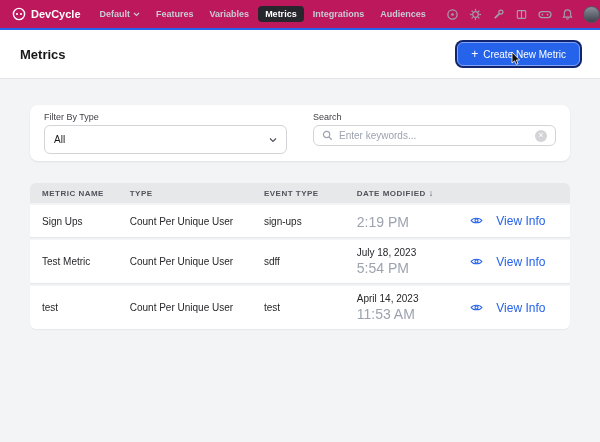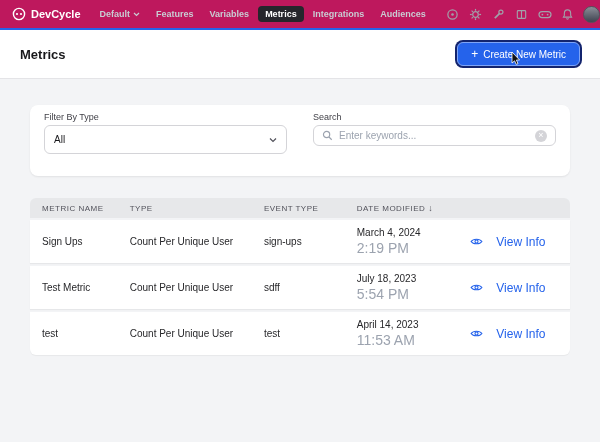--- a/index.html
+++ b/index.html
@@ -49,21 +49,21 @@
     box-shadow:0 0 0 2px #13246e; cursor:pointer;
     font-family:"Liberation Sans", sans-serif;
   }
   .btn-plus { font-size:12px; line-height:1; }
   .cursor-glyph { position:absolute; top:9px; left:44%; }
   
   .content { padding:26px 30px 0 30px; }
   .filter-card {
     background:#fff; border-radius:8px;
     box-shadow:0 1px 2px rgba(0,0,0,.08);
-    padding:7px 14px 22px; display:flex; gap:26px; margin-bottom:22px;
+    padding:7px 14px 7px; display:flex; gap:26px; margin-bottom:22px;
   }
   .field { flex:1; min-width:0; }
   .field-label { font-size:9px; color:#3f3f46; margin-bottom:3px; }
   .select {
     height:29px; border:1px solid #d4d4d8; border-radius:6px; background:#fff;
     display:flex; align-items:center; justify-content:space-between;
     padding:0 9px; font-size:10px; color:#18181b; cursor:pointer;
   }
   .search-box {
     height:21px; border:1px solid #d4d4d8; border-radius:6px; background:#fff;
@@ -80,21 +80,21 @@
     font-size:9px; line-height:1; display:flex; align-items:center; justify-content:center;
     cursor:pointer; flex:0 0 auto;
   }
   
   .thead {
     display:flex; align-items:center; background:#e7e8ea;
     border-radius:6px 6px 0 0; padding:5px 12px; margin-bottom:2px;
   }
   .th {
     font-size:8px; letter-spacing:.5px; text-transform:uppercase;
-    color:#52525b; font-weight:normal; display:flex; align-items:flex-end; gap:3px;
+    color:#52525b; font-weight:bold; display:flex; align-items:flex-end; gap:3px;
   }
   .trow {
     display:flex; align-items:center; background:#fff;
     padding:7px 12px; margin-bottom:3px; min-height:30px;
     box-shadow:0 1px 1px rgba(0,0,0,.05);
   }
   .trow:last-child { border-radius:0 0 6px 6px; }
   .col-name   { width:17%; }
   .col-type   { width:26%; }
   .col-event  { width:18%; }
@@ -259,21 +259,20 @@
         <span class="sort-icon">↓</span>
       </div>
       <div class="th col-action"></div>
     </div>
 
     <div class="trow">
       <div class="cell col-name">Sign Ups</div>
       <div class="cell col-type">Count Per Unique User</div>
       <div class="cell col-event">sign-ups</div>
       <div class="col-date">
-        <div class="date-main">March 4, 2024</div>
         <div class="date-sub">2:19 PM</div>
       </div>
       <div class="col-action">
         <span class="view-info">
           <span>
             <svg width="13" height="9" viewBox="0 0 14 10">
               <path d="M1 5 C3.2 1.6 10.8 1.6 13 5 C10.8 8.4 3.2 8.4 1 5 Z" fill="none" stroke="#2563eb" stroke-width="1.2"></path>
               <circle cx="7" cy="5" r="1.7" fill="none" stroke="#2563eb" stroke-width="1.2"></circle>
             </svg>
           </span>

